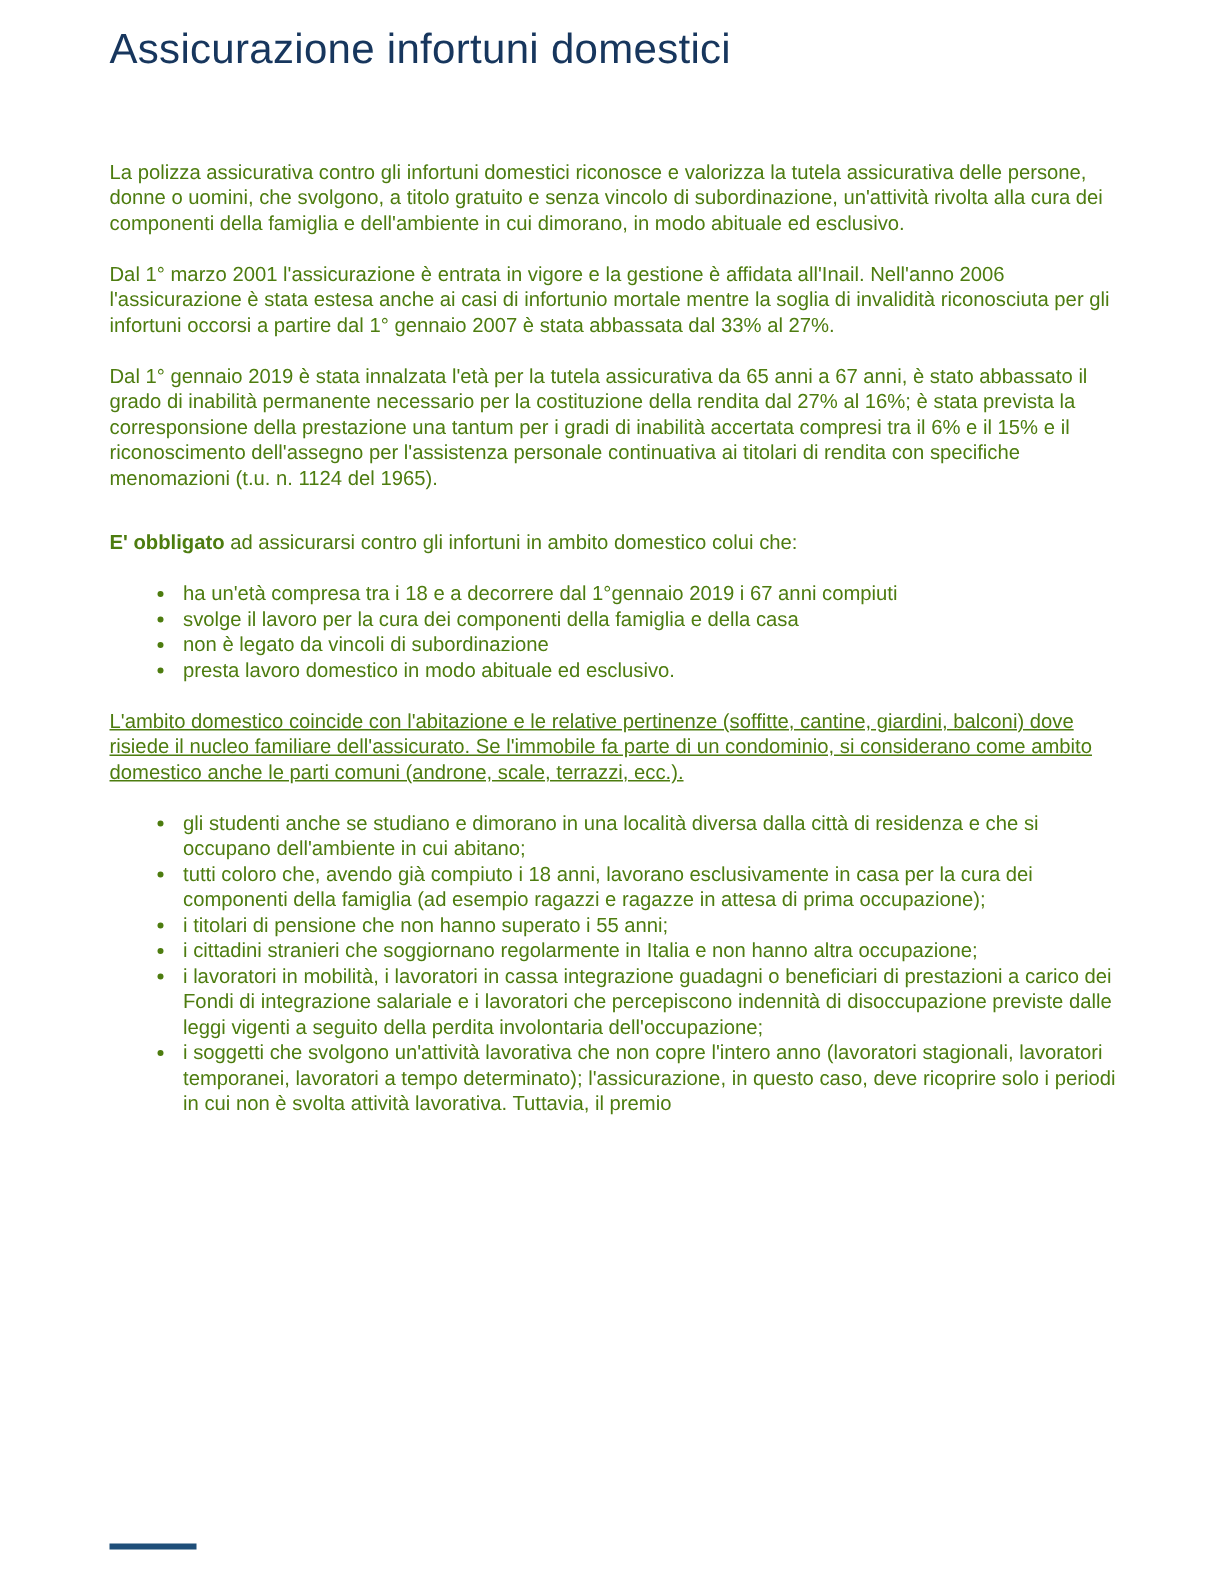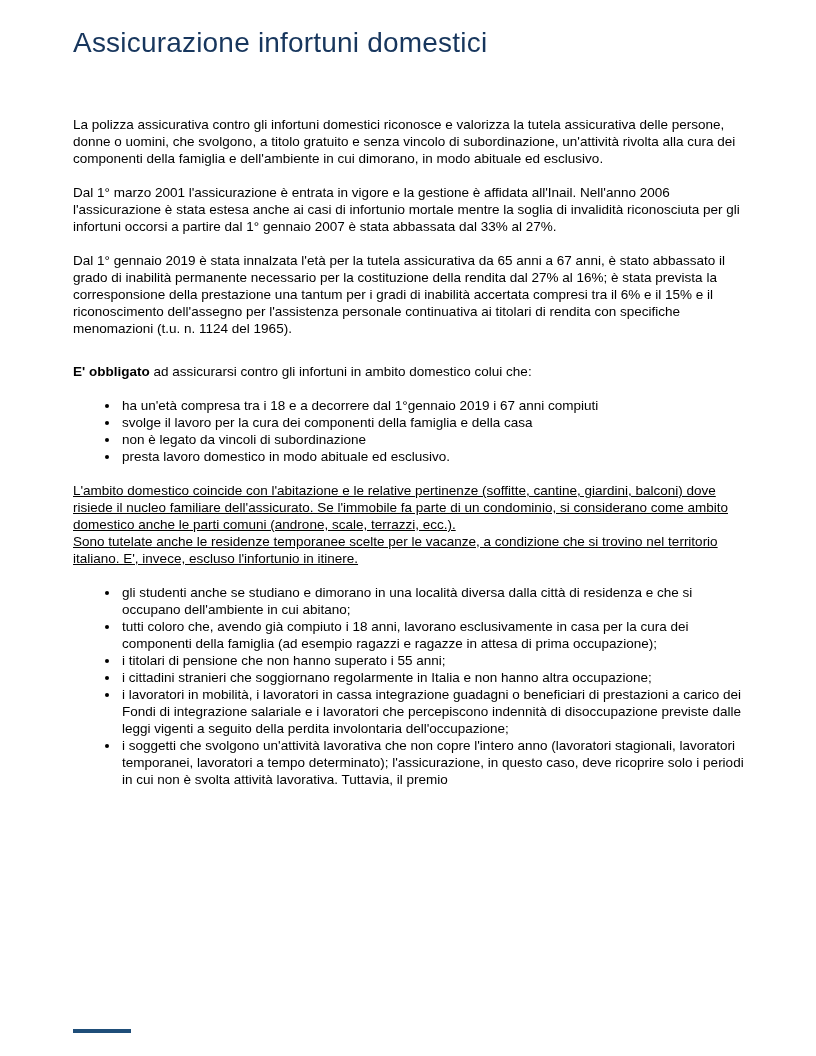--- a/index.html
+++ b/index.html
@@ -8,37 +8,37 @@
     padding: 0;
     background: #ffffff;
   }
   .page {
     position: relative;
     width: 816px;
     height: 1056px;
     margin: 0 auto;
     background: #ffffff;
     box-sizing: border-box;
-    padding: 26px 68px 0 73px;
+    padding: 16px 68px 0 73px;
     font-family: "Liberation Sans", "DejaVu Sans", sans-serif;
     color: #222222;
     overflow: hidden;
   }
   h1.doc-title {
     margin: 0 0 56px 0;
     font-size: 28px;
     line-height: 34px;
     font-weight: 400;
     color: #17365D;
     letter-spacing: 0.2px;
   }
   .body-text, .doc-list li {
     font-size: 13.5px;
     line-height: 17px;
-    color: #000000;
+    color: #4d7c0f;
   }
   p.body-text {
     margin: 0 0 17px 0;
   }
   p.compound {
     margin: 0 0 17px 0;
     text-decoration: underline;
   }
   p.compound .line {
     display: block;
@@ -87,21 +87,20 @@
 
   <ul class="doc-list requirements">
     <li>ha un'età compresa tra i 18 e a decorrere dal 1°gennaio 2019 i 67 anni compiuti</li>
     <li>svolge il lavoro per la cura dei componenti della famiglia e della casa</li>
     <li>non è legato da vincoli di subordinazione</li>
     <li>presta lavoro domestico in modo abituale ed esclusivo.</li>
   </ul>
 
   <p class="body-text compound">
     <span class="line">L'ambito domestico coincide con l'abitazione e le relative pertinenze (soffitte, cantine, giardini, balconi) dove risiede il nucleo familiare dell'assicurato. Se l'immobile fa parte di un condominio, si considerano come ambito domestico anche le parti comuni (androne, scale, terrazzi, ecc.).</span>
-    <span class="line">Sono tutelate anche le residenze temporanee scelte per le vacanze, a condizione che si trovino nel territorio italiano. E', invece, escluso l'infortunio in itinere.</span>
   </p>
 
 
   <ul class="doc-list categories">
     <li>gli studenti anche se studiano e dimorano in una località diversa dalla città di residenza e che si occupano dell'ambiente in cui abitano;</li>
     <li>tutti coloro che, avendo già compiuto i 18 anni, lavorano esclusivamente in casa per la cura dei componenti della famiglia (ad esempio ragazzi e ragazze in attesa di prima occupazione);</li>
     <li>i titolari di pensione che non hanno superato i 55 anni;</li>
     <li>i cittadini stranieri che soggiornano regolarmente in Italia e non hanno altra occupazione;</li>
     <li>i lavoratori in mobilità, i lavoratori in cassa integrazione guadagni o beneficiari di prestazioni a carico dei Fondi di integrazione salariale e i lavoratori che percepiscono indennità di disoccupazione previste dalle leggi vigenti a seguito della perdita involontaria dell'occupazione;</li>
     <li>i soggetti che svolgono un'attività lavorativa che non copre l'intero anno (lavoratori stagionali, lavoratori temporanei, lavoratori a tempo determinato); l'assicurazione, in questo caso, deve ricoprire solo i periodi in cui non è svolta attività lavorativa. Tuttavia, il premio</li>

